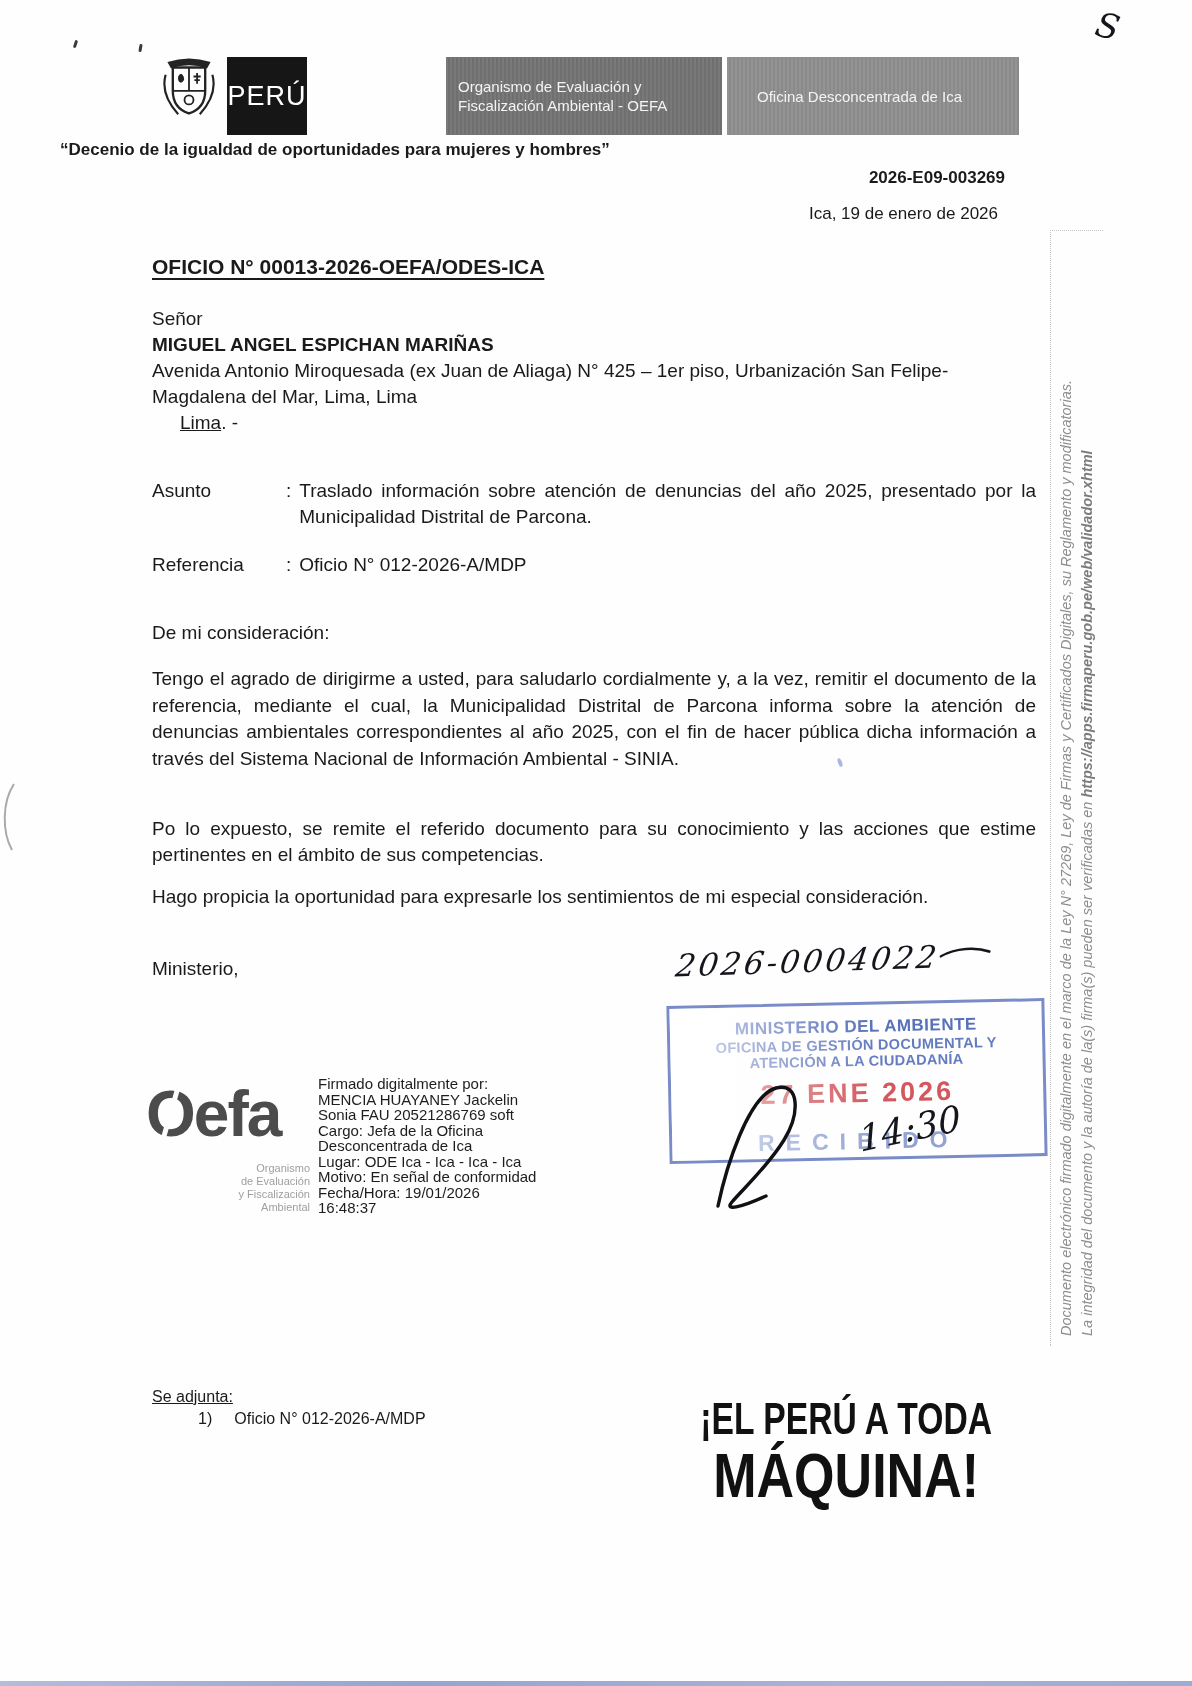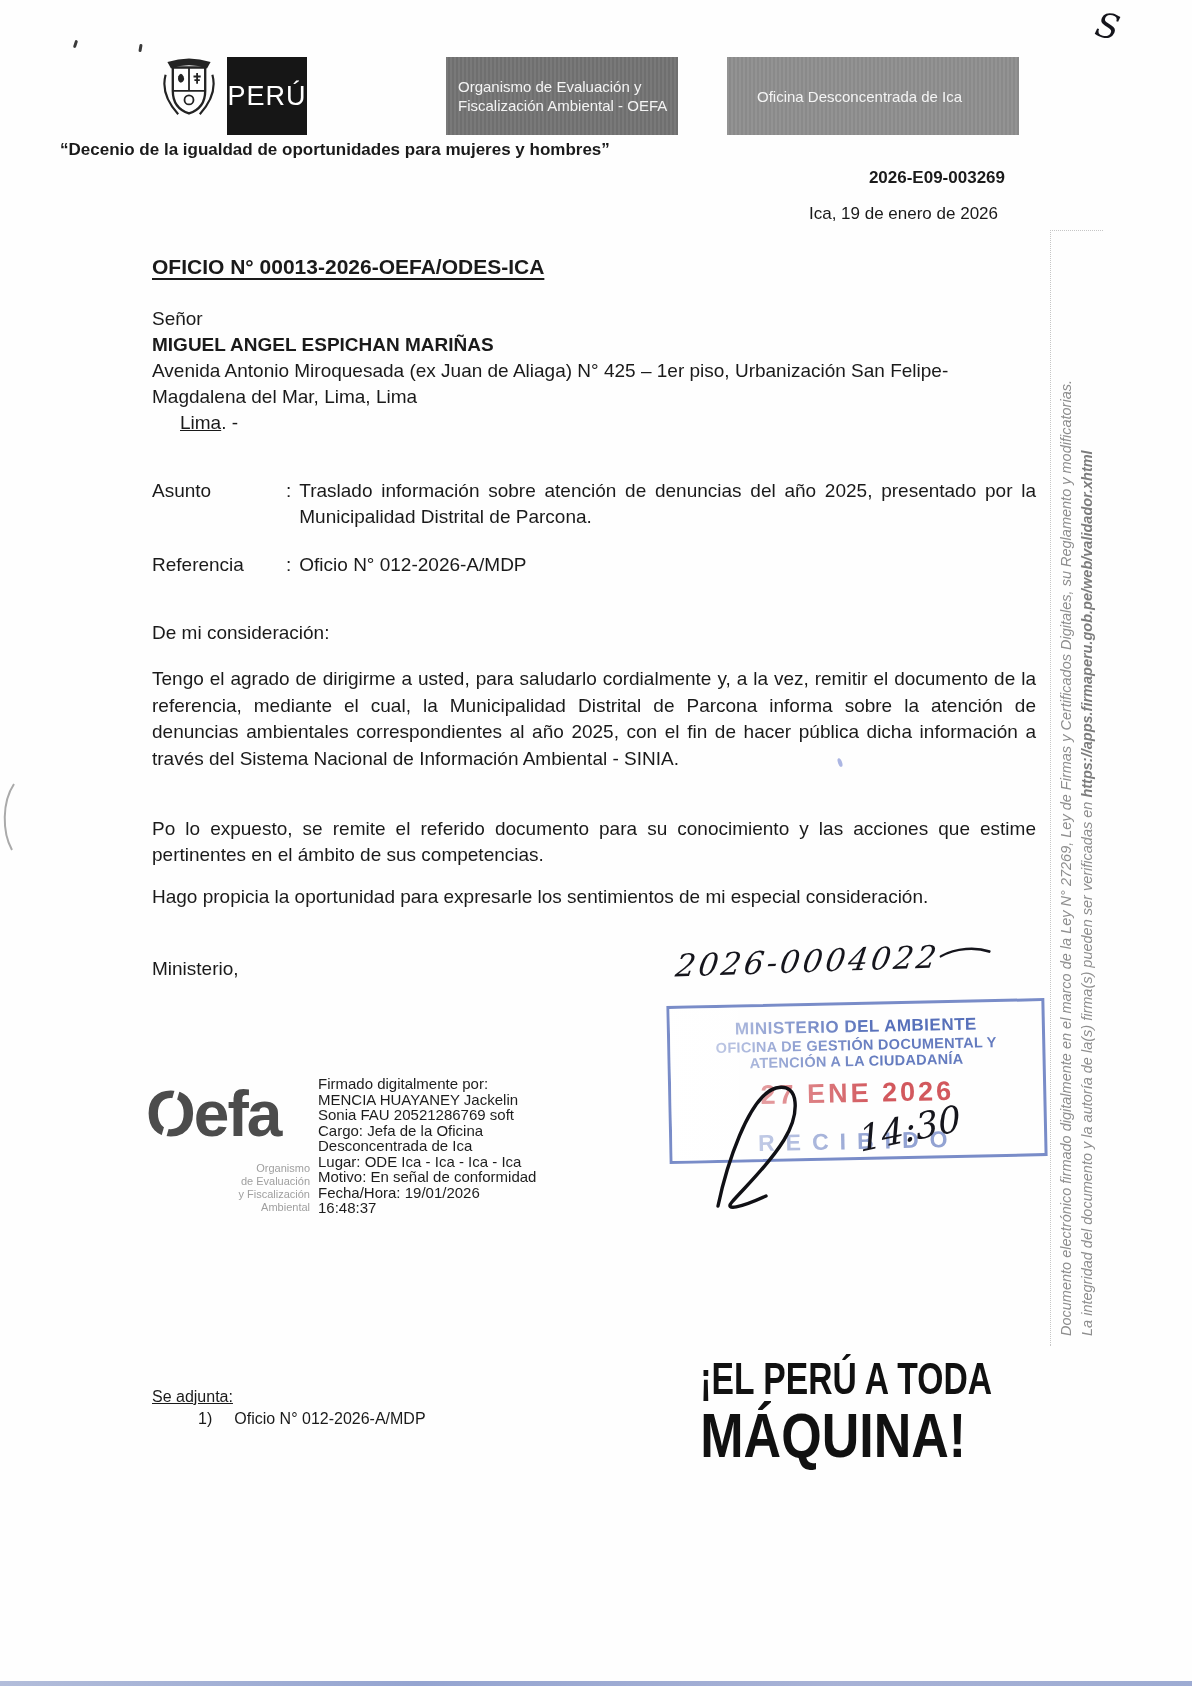--- a/index.html
+++ b/index.html
@@ -13,21 +13,21 @@
     overflow:hidden;
   }
   
   .coat{position:absolute;left:162px;top:56px;}
   .hbox{position:absolute;top:57px;height:78px;display:flex;flex-direction:column;justify-content:center;box-sizing:border-box;}
   .hbox .ln{color:#f4f4f4;font-size:15px;line-height:19px;}
   .box-peru{left:227px;width:80px;background:#161616;align-items:center;}
   .box-peru span{color:#fff;font-size:27px;letter-spacing:1px;font-weight:400;}
   .box-min{left:307px;width:131px;background:#3f3f3f;padding-left:12px;
     background-image:repeating-linear-gradient(90deg,rgba(255,255,255,.05) 0 2px,transparent 2px 4px);}
-  .box-oefa{left:446px;width:232px;background:#6f6f6f;padding-left:12px;
+  .box-oefa{left:446px;width:276px;background:#6f6f6f;padding-left:12px;
     background-image:repeating-linear-gradient(90deg,rgba(255,255,255,.07) 0 2px,transparent 2px 4px);}
   .box-ode{left:727px;width:292px;background:#8a8a8a;padding-left:30px;
     background-image:repeating-linear-gradient(90deg,rgba(255,255,255,.08) 0 2px,transparent 2px 4px);}
   .motto{position:absolute;left:60px;top:140px;width:1030px;text-align:left;font-weight:bold;font-size:17px;}
   .doccode{position:absolute;right:187px;top:168px;font-weight:bold;font-size:17px;}
   .pdate{position:absolute;right:194px;top:204px;font-size:17px;}
   
   .content{position:absolute;left:152px;width:884px;font-size:19px;line-height:26px;}
   .title{top:254px;font-size:21px;font-weight:bold;text-decoration:underline;text-decoration-thickness:2px;text-underline-offset:4px;}
   .recipient{top:306px;}
@@ -66,21 +66,21 @@
   .oefalogo .osplit{position:relative;display:inline-block;}
   .oefalogo .osplit::after{content:"";position:absolute;left:47%;top:6%;width:5px;height:86%;background:#fefefe;transform:rotate(16deg);}
   .logocap{position:absolute;left:150px;top:1162px;width:160px;text-align:right;font-size:11px;line-height:13px;color:#9f9f9f;}
   .digsig{position:absolute;left:318px;top:1076px;font-size:15px;line-height:15.5px;color:#1d1d1d;}
   
   .adjunta{position:absolute;left:152px;top:1386px;font-size:16px;line-height:22px;}
   .adjunta .head{text-decoration:underline;}
   .adjunta .item{margin-left:46px;}
   .adjunta .idx{margin-right:22px;}
   
-  .slogan{position:absolute;right:200px;top:1360px;text-align:left;color:#111;font-weight:900;}
+  .slogan{position:absolute;right:200px;top:1400px;text-align:center;color:#111;font-weight:900;}
   .slogan .l1{font-size:33px;transform:scale(1.02,1.35);transform-origin:100% 50%;letter-spacing:0px;}
   .slogan .l2{font-size:51px;transform:scale(1.02,1.25);transform-origin:100% 50%;margin-top:8px;letter-spacing:0px;}
   
   .sidenote{position:absolute;left:1050px;top:1346px;width:1116px;
     transform:rotate(-90deg);transform-origin:0 0;
     font-style:italic;color:#8e8e8e;font-size:14.5px;line-height:21px;
     border-top:1.5px dotted #c6c6c6;border-right:1.5px dotted #c6c6c6;
     padding:5px 10px;box-sizing:border-box;white-space:nowrap;}
   .sidenote .url{font-weight:bold;color:#7c7c7c;}
   

